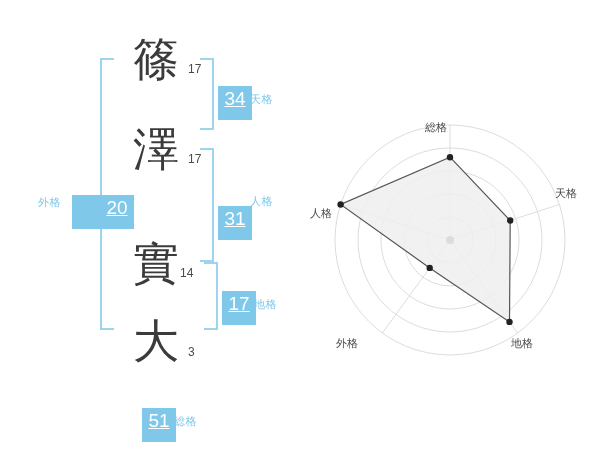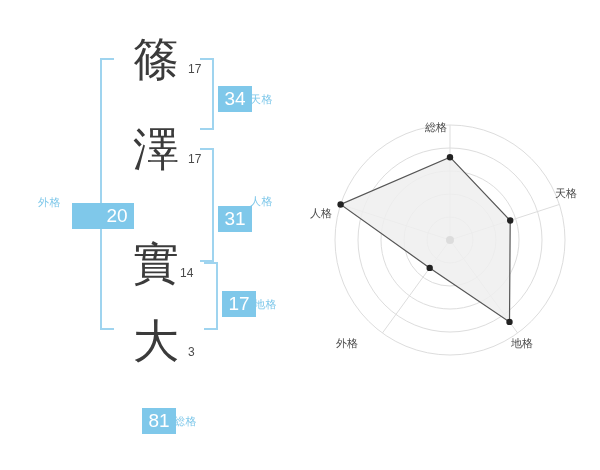--- a/index.html
+++ b/index.html
@@ -51,44 +51,45 @@
   .strokes-4 { left: 188px; top: 345px; }
 
   
   .badge {
     position: absolute;
     display: inline-block;
     background: #7fc8ea;
     color: #ffffff;
     font-size: 19px;
     line-height: 26px;
-    height: 26px;
+    height: 34px;
     min-width: 26px;
     padding: 0 4px;
     text-align: center;
     font-family: "Liberation Sans", sans-serif;
+    text-decoration: underline;
   }
   .badge-label {
     position: absolute;
     font-size: 11px;
     color: #7fc8ea;
     font-family: "DejaVu Sans", "Liberation Sans", sans-serif;
     letter-spacing: 0.5px;
   }
 
   .badge-tenkaku { left: 218px; top: 86px; }
   .label-tenkaku { left: 250px; top: 92px; }
 
   .badge-jinkaku { left: 218px; top: 188px; margin-top: 18px; }
   .label-jinkaku { left: 250px; top: 194px; }
 
   .badge-chikaku { left: 222px; top: 291px; }
   .label-chikaku { left: 254px; top: 297px; }
 
-  .badge-gaikaku { left: 72px; top: 203px; padding-left: 32px; }
+  .badge-gaikaku { left: 72px; top: 195px; padding-left: 32px; }
   .label-gaikaku { left: 38px; top: 195px; }
 
   .badge-soukaku { left: 142px; top: 408px; }
   .label-soukaku { left: 174px; top: 414px; }
 
   
   .bracket {
     position: absolute;
     border-color: #9fd4ef;
     border-style: solid;
@@ -189,21 +190,21 @@
 
   <div class="badge badge-jinkaku">31</div>
   <div class="badge-label label-jinkaku">人格</div>
 
   <div class="badge badge-chikaku">17</div>
   <div class="badge-label label-chikaku">地格</div>
 
   <div class="badge badge-gaikaku">20</div>
   <div class="badge-label label-gaikaku">外格</div>
 
-  <div class="badge badge-soukaku">81</div>
+  <div class="badge badge-soukaku">51</div>
   <div class="badge-label label-soukaku">総格</div>
 </div>
 
 <div id="radar-panel">
   <svg id="radar-svg" width="300" height="300" viewBox="0 0 300 300">
     <g id="radar-grid">
         <circle cx="150" cy="150" r="115" fill="none" stroke="#dddddd" stroke-width="1"></circle>
         <circle cx="150" cy="150" r="92" fill="none" stroke="#dddddd" stroke-width="1"></circle>
         <circle cx="150" cy="150" r="69" fill="none" stroke="#dddddd" stroke-width="1"></circle>
         <circle cx="150" cy="150" r="46" fill="none" stroke="#dddddd" stroke-width="1"></circle>

